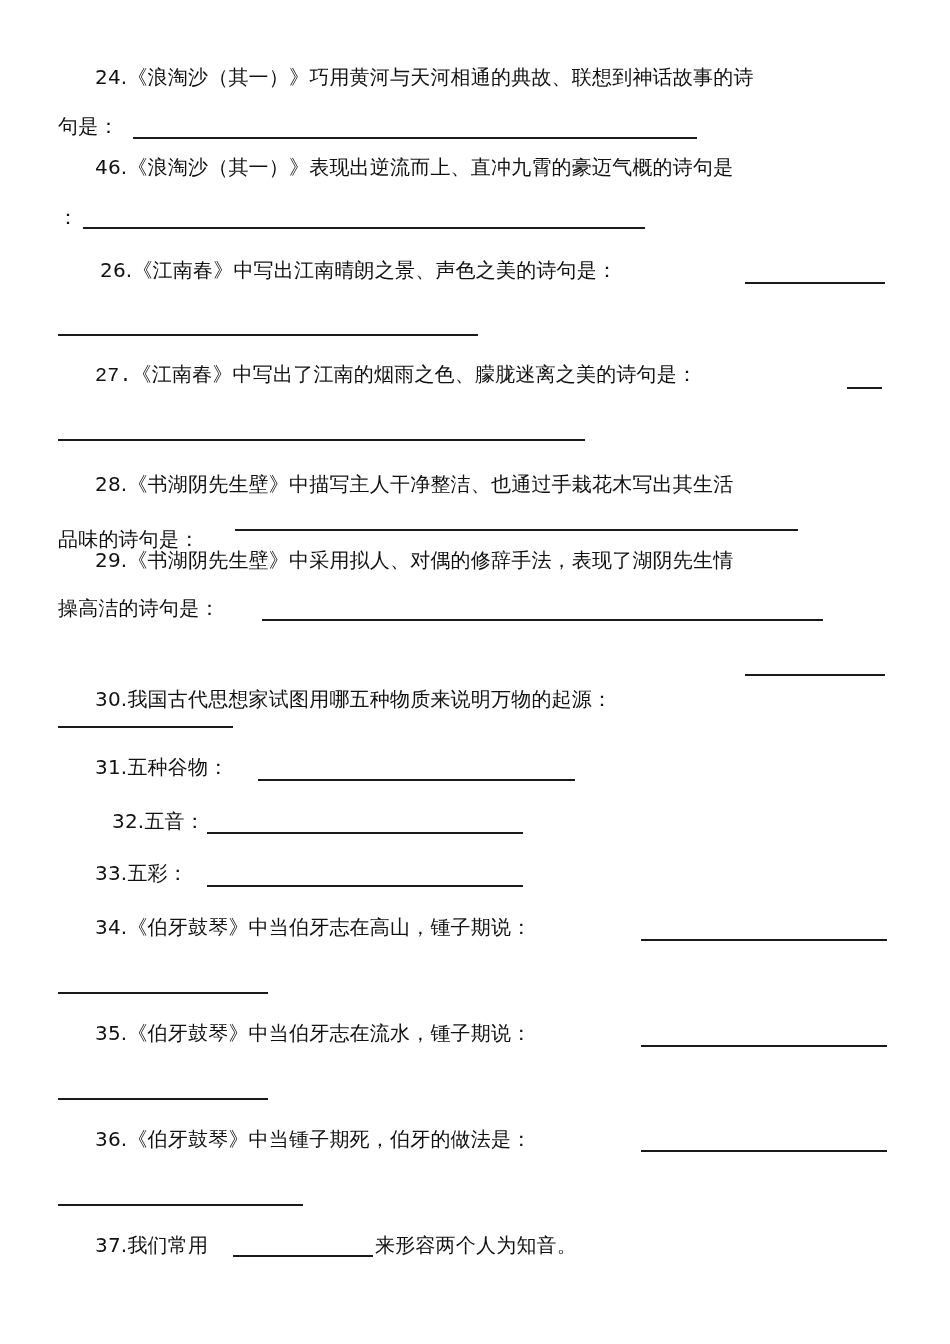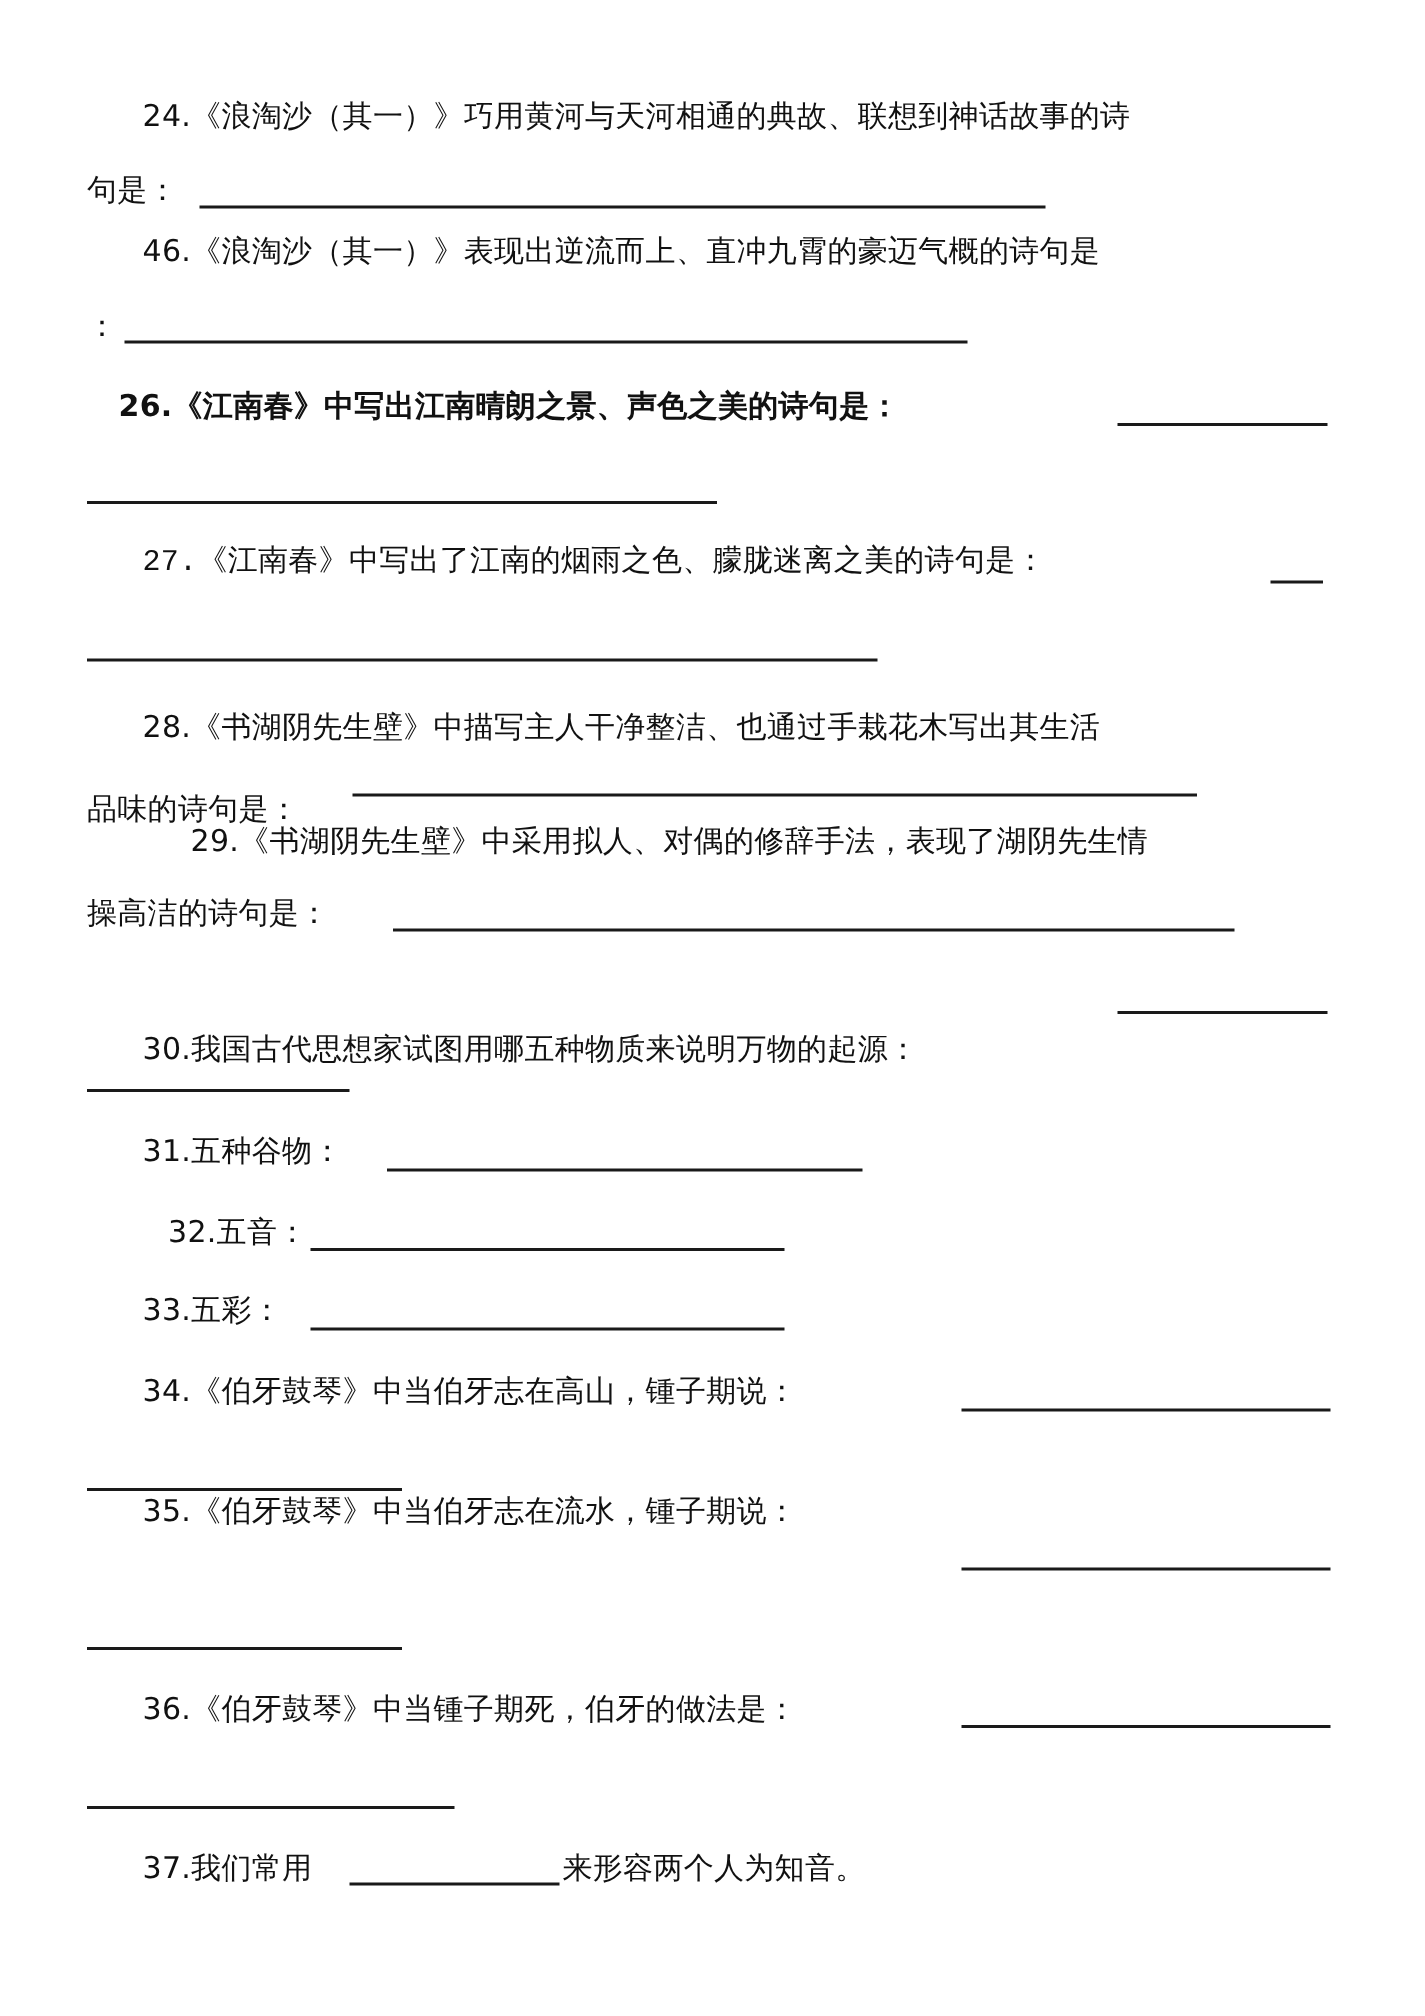--- a/index.html
+++ b/index.html
@@ -34,54 +34,54 @@
 <body>
 
 <div class="line" style="left:95px; top:62px;">24.《浪淘沙（其一）》巧用黄河与天河相通的典故、联想到神话故事的诗</div>
 <div class="line" style="left:58px; top:111px;">句是：</div>
 <div class="blank" style="left:133px; top:137px; width:564px;"></div>
 
 <div class="line" style="left:95px; top:152px;">46.《浪淘沙（其一）》表现出逆流而上、直冲九霄的豪迈气概的诗句是</div>
 <div class="line" style="left:58px; top:202px;">：</div>
 <div class="blank" style="left:83px; top:227px; width:562px;"></div>
 
-<div class="line" style="left:79px; top:255px;font-weight:bold;">26.《江南春》中写出江南晴朗之景、声色之美的诗句是：</div>
+<div class="line" style="left:100px; top:255px;">26.《江南春》中写出江南晴朗之景、声色之美的诗句是：</div>
 <div class="blank" style="left:745px; top:282px; width:140px;"></div>
 <div class="blank" style="left:58px; top:334px; width:420px;"></div>
 
 <div class="line" style="left:95px; top:361px;font-family:Liberation Mono, monospace;">27.《江南春》中写出了江南的烟雨之色、朦胧迷离之美的诗句是：</div>
 <div class="blank" style="left:847px; top:387px; width:35px;"></div>
 <div class="blank" style="left:58px; top:439px; width:527px;"></div>
 
 <div class="line" style="left:95px; top:469px;">28.《书湖阴先生壁》中描写主人干净整洁、也通过手栽花木写出其生活</div>
 <div class="line" style="left:58px; top:503px;margin-top:21px;">品味的诗句是：</div>
 <div class="blank" style="left:235px; top:529px; width:563px;"></div>
 
-<div class="line" style="left:95px; top:545px;margin-left:32px;">29.《书湖阴先生壁》中采用拟人、对偶的修辞手法，表现了湖阴先生情</div>
+<div class="line" style="left:95px; top:545px;">29.《书湖阴先生壁》中采用拟人、对偶的修辞手法，表现了湖阴先生情</div>
 <div class="line" style="left:58px; top:593px;">操高洁的诗句是：</div>
 <div class="blank" style="left:262px; top:619px; width:561px;"></div>
 
 <div class="line" style="left:95px; top:684px;">30.我国古代思想家试图用哪五种物质来说明万物的起源：</div>
 <div class="blank" style="left:745px; top:674px; width:140px;"></div>
 <div class="blank" style="left:58px; top:726px; width:175px;"></div>
 
 <div class="line" style="left:95px; top:752px;">31.五种谷物：</div>
 <div class="blank" style="left:258px; top:779px; width:317px;"></div>
 
 <div class="line" style="left:112px; top:806px;">32.五音：</div>
 <div class="blank" style="left:207px; top:832px; width:316px;"></div>
 
 <div class="line" style="left:95px; top:858px;">33.五彩：</div>
 <div class="blank" style="left:207px; top:885px; width:316px;"></div>
 
 <div class="line" style="left:95px; top:912px;">34.《伯牙鼓琴》中当伯牙志在高山，锺子期说：</div>
 <div class="blank" style="left:641px; top:939px; width:246px;"></div>
 <div class="blank" style="left:58px; top:992px; width:210px;"></div>
 
-<div class="line" style="left:95px; top:992px;">35.《伯牙鼓琴》中当伯牙志在流水，锺子期说：</div>
+<div class="line" style="left:95px; top:1018px;">35.《伯牙鼓琴》中当伯牙志在流水，锺子期说：</div>
 <div class="blank" style="left:641px; top:1045px; width:246px;"></div>
 <div class="blank" style="left:58px; top:1098px; width:210px;"></div>
 
 <div class="line" style="left:95px; top:1124px;">36.《伯牙鼓琴》中当锺子期死，伯牙的做法是：</div>
 <div class="blank" style="left:641px; top:1150px; width:246px;"></div>
 <div class="blank" style="left:58px; top:1204px; width:245px;"></div>
 
 <div class="line" style="left:95px; top:1230px;">37.我们常用</div>
 <div class="blank" style="left:233px; top:1255px; width:140px;"></div>
 <div class="line" style="left:375px; top:1230px;">来形容两个人为知音。</div>

